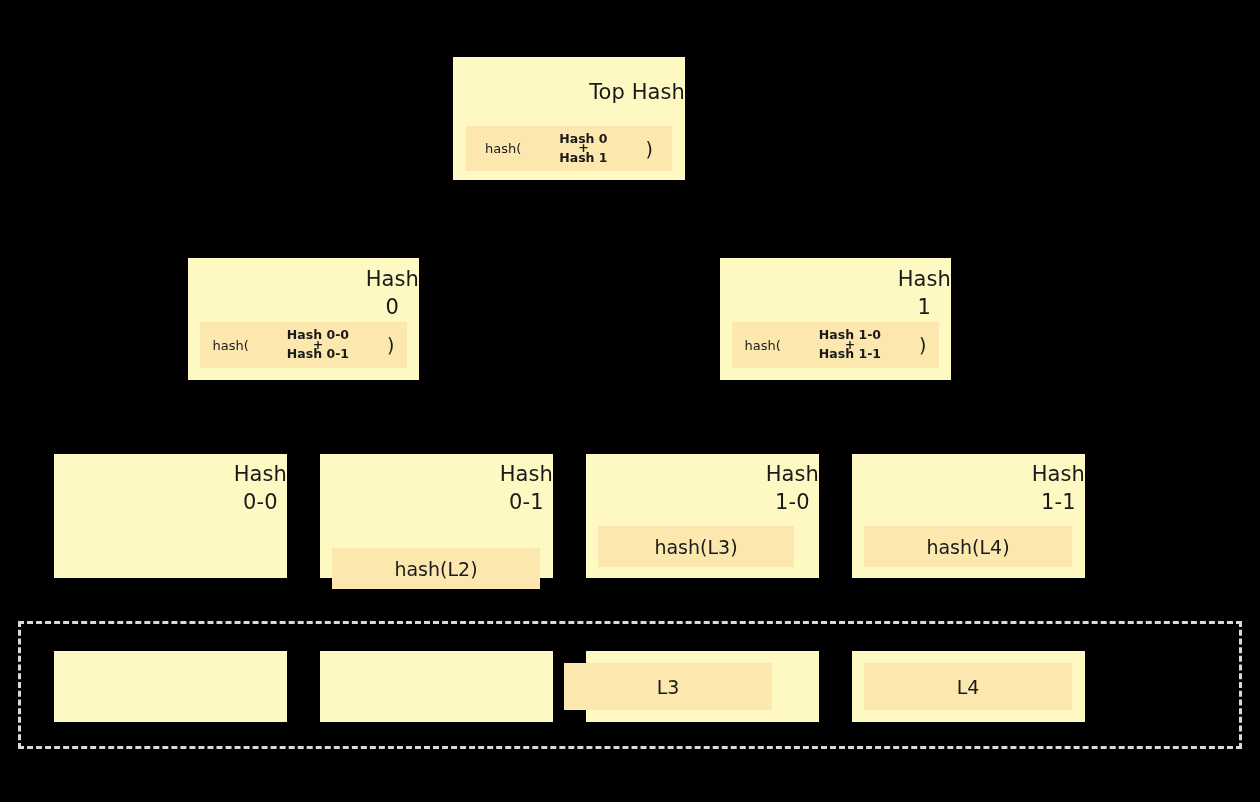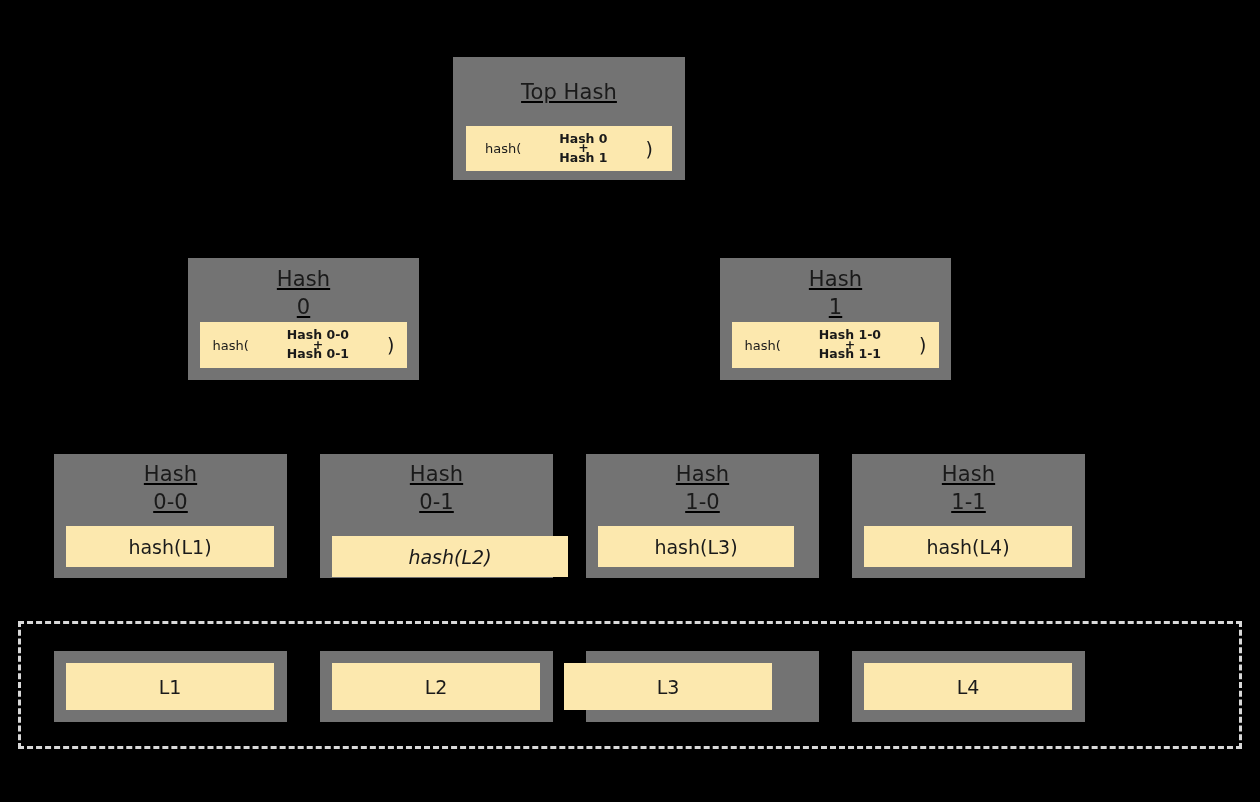--- a/index.html
+++ b/index.html
@@ -21,26 +21,25 @@
     position: absolute;
     left: 0; top: 0;
     width: 1260px;
     height: 802px;
     background: #000000;
   }
 
   
   .node {
     position: absolute;
-    background: #737373;
+    background: #fef9c3;
     box-sizing: border-box;
     display: flex;
     flex-direction: column;
-    align-items: center;
-    text-decoration: underline;
+    align-items: flex-end;
   }
 
   .node-title {
     text-align: center;
     color: #1a1a1a;
     font-size: 21px;
     line-height: 1.32;
     letter-spacing: 0.1px;
     white-space: pre-line;
     font-weight: 400;
@@ -203,29 +202,26 @@
       </span>
       <span class="spacer-r"></span>
       <span class="paren-r">)</span>
     </div>
   </div>
 
   <div class="node" style="left:54px; top:454px; width:233px; height:124px;">
     <div class="node-title" style="margin-top:7px;">Hash
 0-0</div>
   </div>
-  <div class="band band-simple" style="left:66px; top:526px; width:208px; height:41px;">
-    <span>hash(L1)</span>
-  </div>
 
   <div class="node" style="left:320px; top:454px; width:233px; height:124px;">
     <div class="node-title" style="margin-top:7px;">Hash
 0-1</div>
   </div>
-  <div class="band band-simple" style="left:332px; top:536px; width:236px; height:41px;font-style:italic;">
+  <div class="band band-simple" style="left:332px; top:548px; width:208px; height:41px;">
     <span>hash(L2)</span>
   </div>
 
   <div class="node" style="left:586px; top:454px; width:233px; height:124px;">
     <div class="node-title" style="margin-top:7px;">Hash
 1-0</div>
   </div>
   <div class="band band-simple" style="left:598px; top:526px; width:196px; height:41px;">
     <span>hash(L3)</span>
   </div>
@@ -234,28 +230,22 @@
     <div class="node-title" style="margin-top:7px;">Hash
 1-1</div>
   </div>
   <div class="band band-simple" style="left:864px; top:526px; width:208px; height:41px;">
     <span>hash(L4)</span>
   </div>
 
   <div class="data-group" style="left:18px; top:621px; width:1224px; height:128px;"></div>
 
   <div class="node" style="left:54px; top:651px; width:233px; height:71px;"></div>
-  <div class="band band-simple" style="left:66px; top:663px; width:208px; height:47px;">
-    <span>L1</span>
-  </div>
 
   <div class="node" style="left:320px; top:651px; width:233px; height:71px;"></div>
-  <div class="band band-simple" style="left:332px; top:663px; width:208px; height:47px;">
-    <span>L2</span>
-  </div>
 
   <div class="node" style="left:586px; top:651px; width:233px; height:71px;"></div>
   <div class="band band-simple" style="left:564px; top:663px; width:208px; height:47px;">
     <span>L3</span>
   </div>
 
   <div class="node" style="left:852px; top:651px; width:233px; height:71px;"></div>
   <div class="band band-simple" style="left:864px; top:663px; width:208px; height:47px;">
     <span>L4</span>
   </div>

